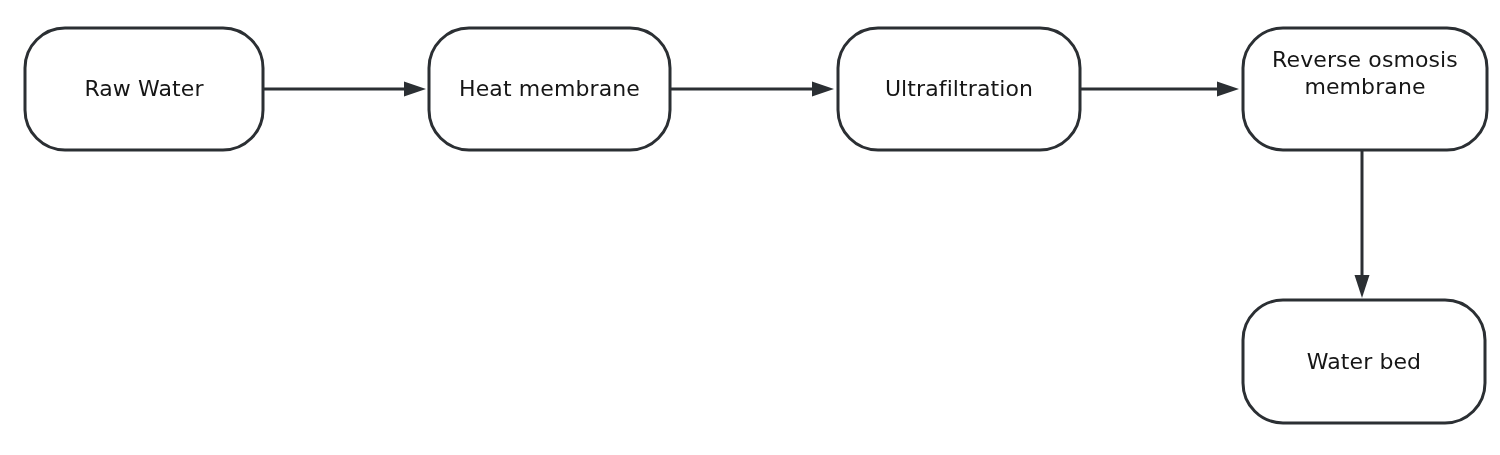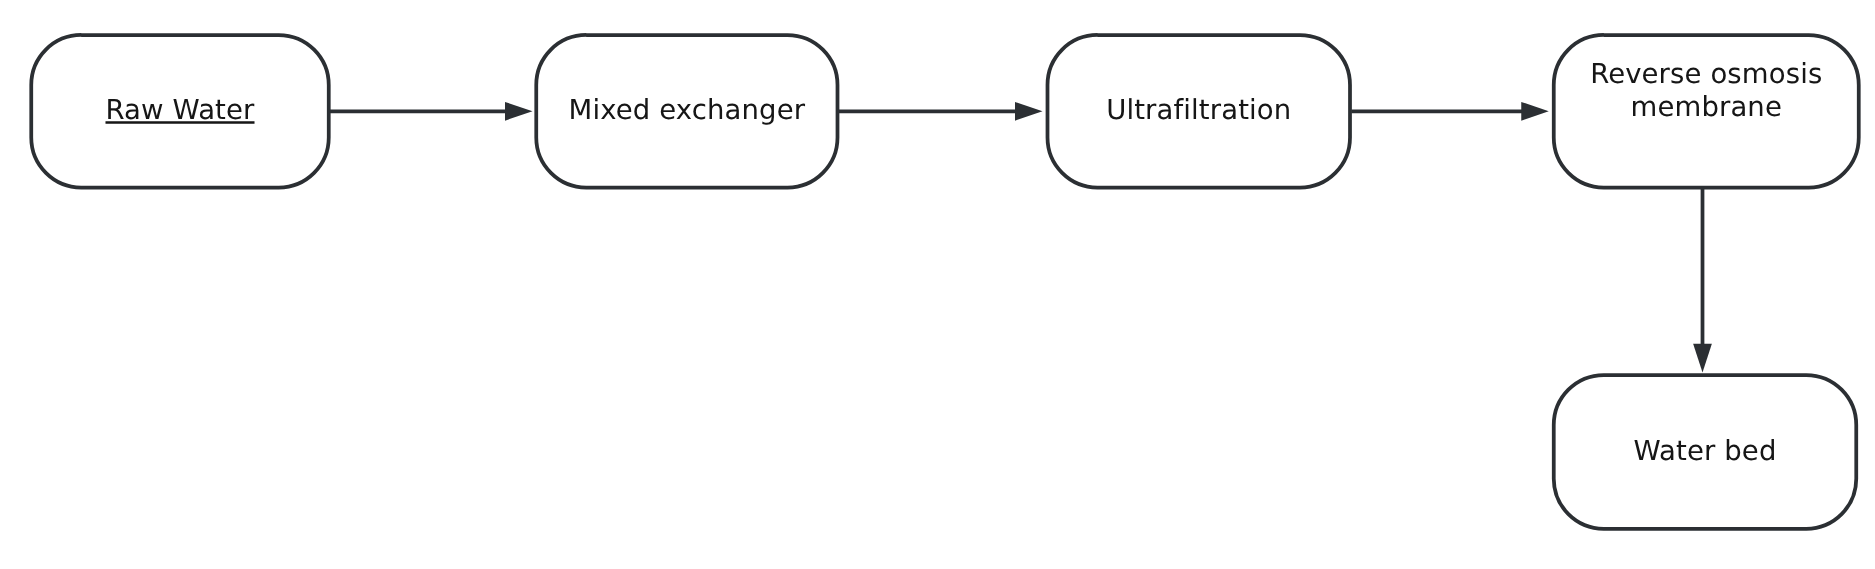--- a/index.html
+++ b/index.html
@@ -87,23 +87,23 @@
 
     <rect class="node-shape" x="429" y="28" width="241" height="122" rx="40" ry="40"></rect>
 
     <rect class="node-shape" x="838" y="28" width="242" height="122" rx="40" ry="40"></rect>
 
     <rect class="node-shape" x="1243" y="28" width="244" height="122" rx="40" ry="40"></rect>
 
     <rect class="node-shape" x="1243" y="300" width="242" height="123" rx="40" ry="40"></rect>
   </svg>
 
-  <div class="node-label" style="left:25px;  top:28px;  width:238px; height:122px;text-decoration:underline;">Raw Water</div>
+  <div class="node-label" style="left:25px;  top:28px;  width:238px; height:122px;">Raw Water</div>
 
-  <div class="node-label" style="left:429px; top:28px;  width:241px; height:122px;">Mixed exchanger</div>
+  <div class="node-label" style="left:429px; top:28px;  width:241px; height:122px;">Heat membrane</div>
 
   <div class="node-label" style="left:838px; top:28px;  width:242px; height:122px;">Ultrafiltration</div>
 
   <div class="node-label" style="left:1243px;top:12px;  width:244px; height:122px;">Reverse osmosis
 membrane</div>
 
   <div class="node-label" style="left:1243px;top:300px; width:242px; height:123px;">Water bed</div>
 
 </div>
 

